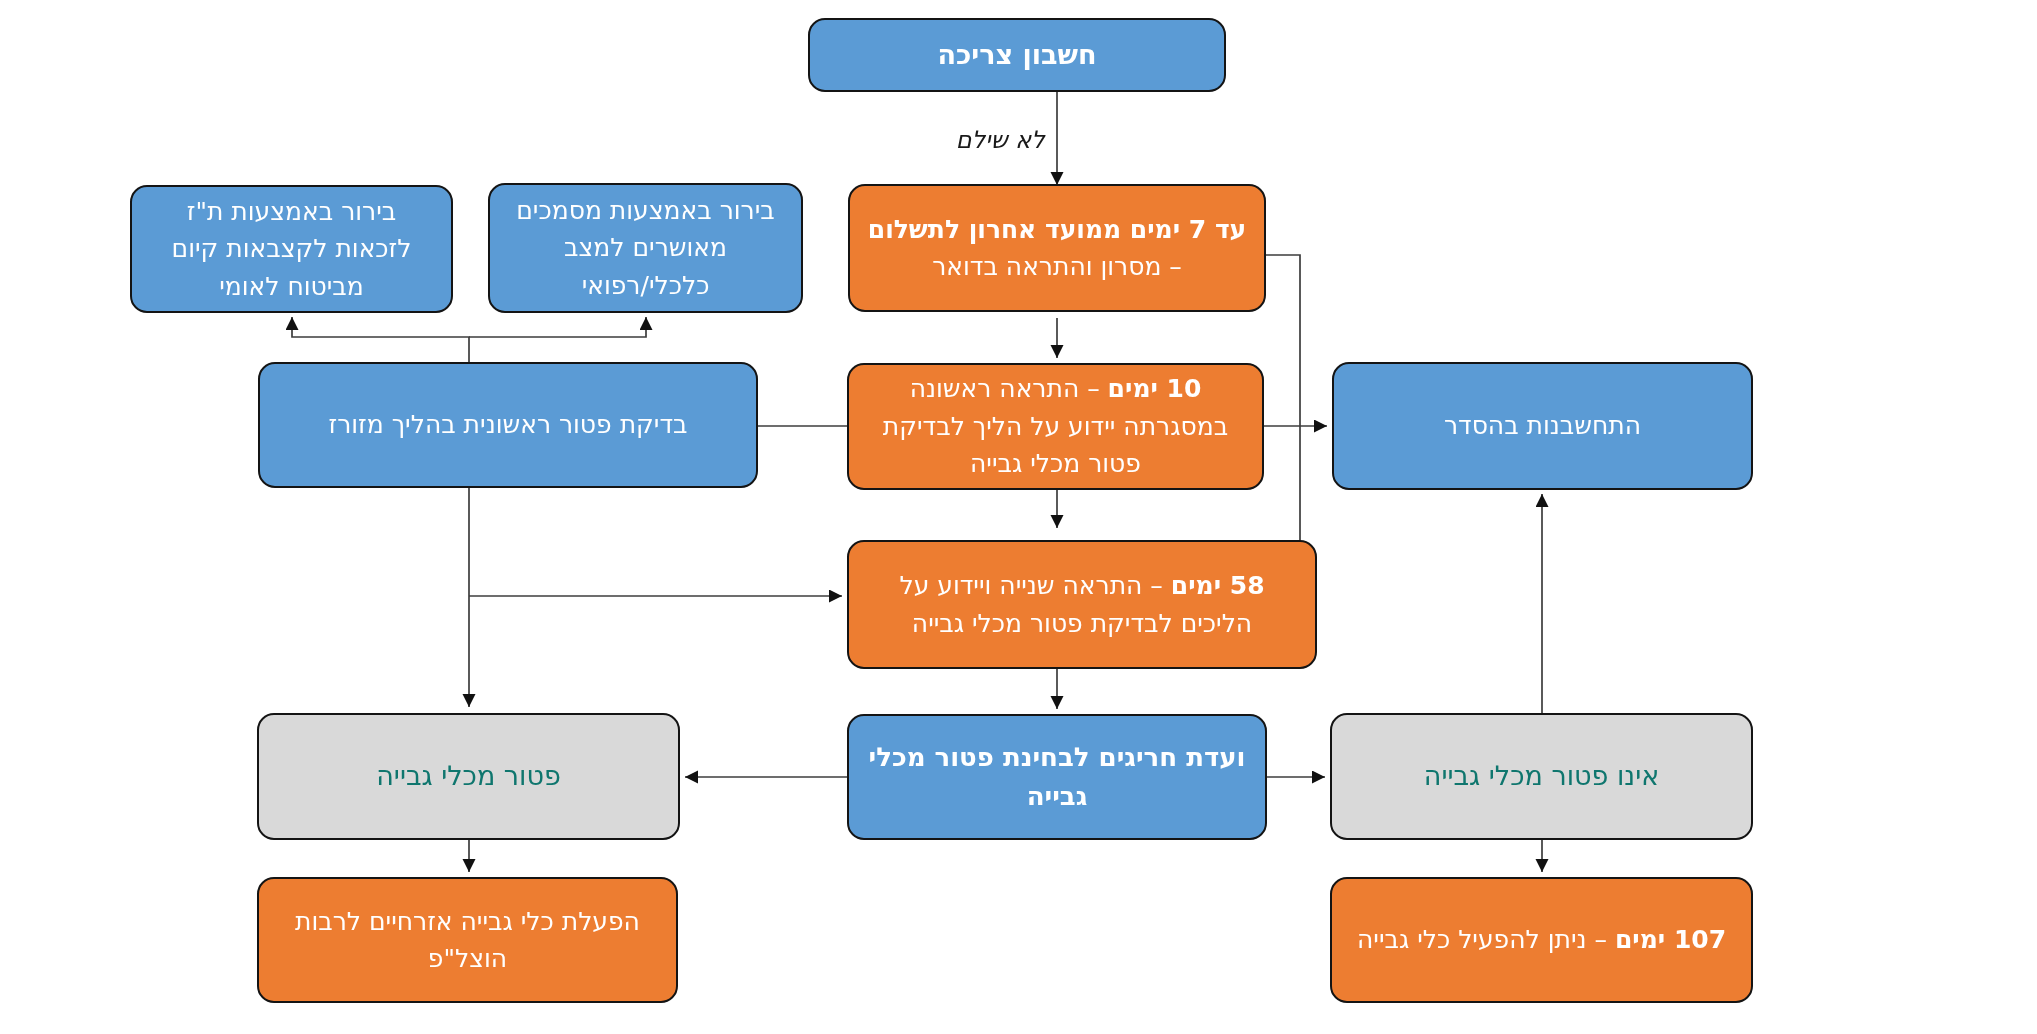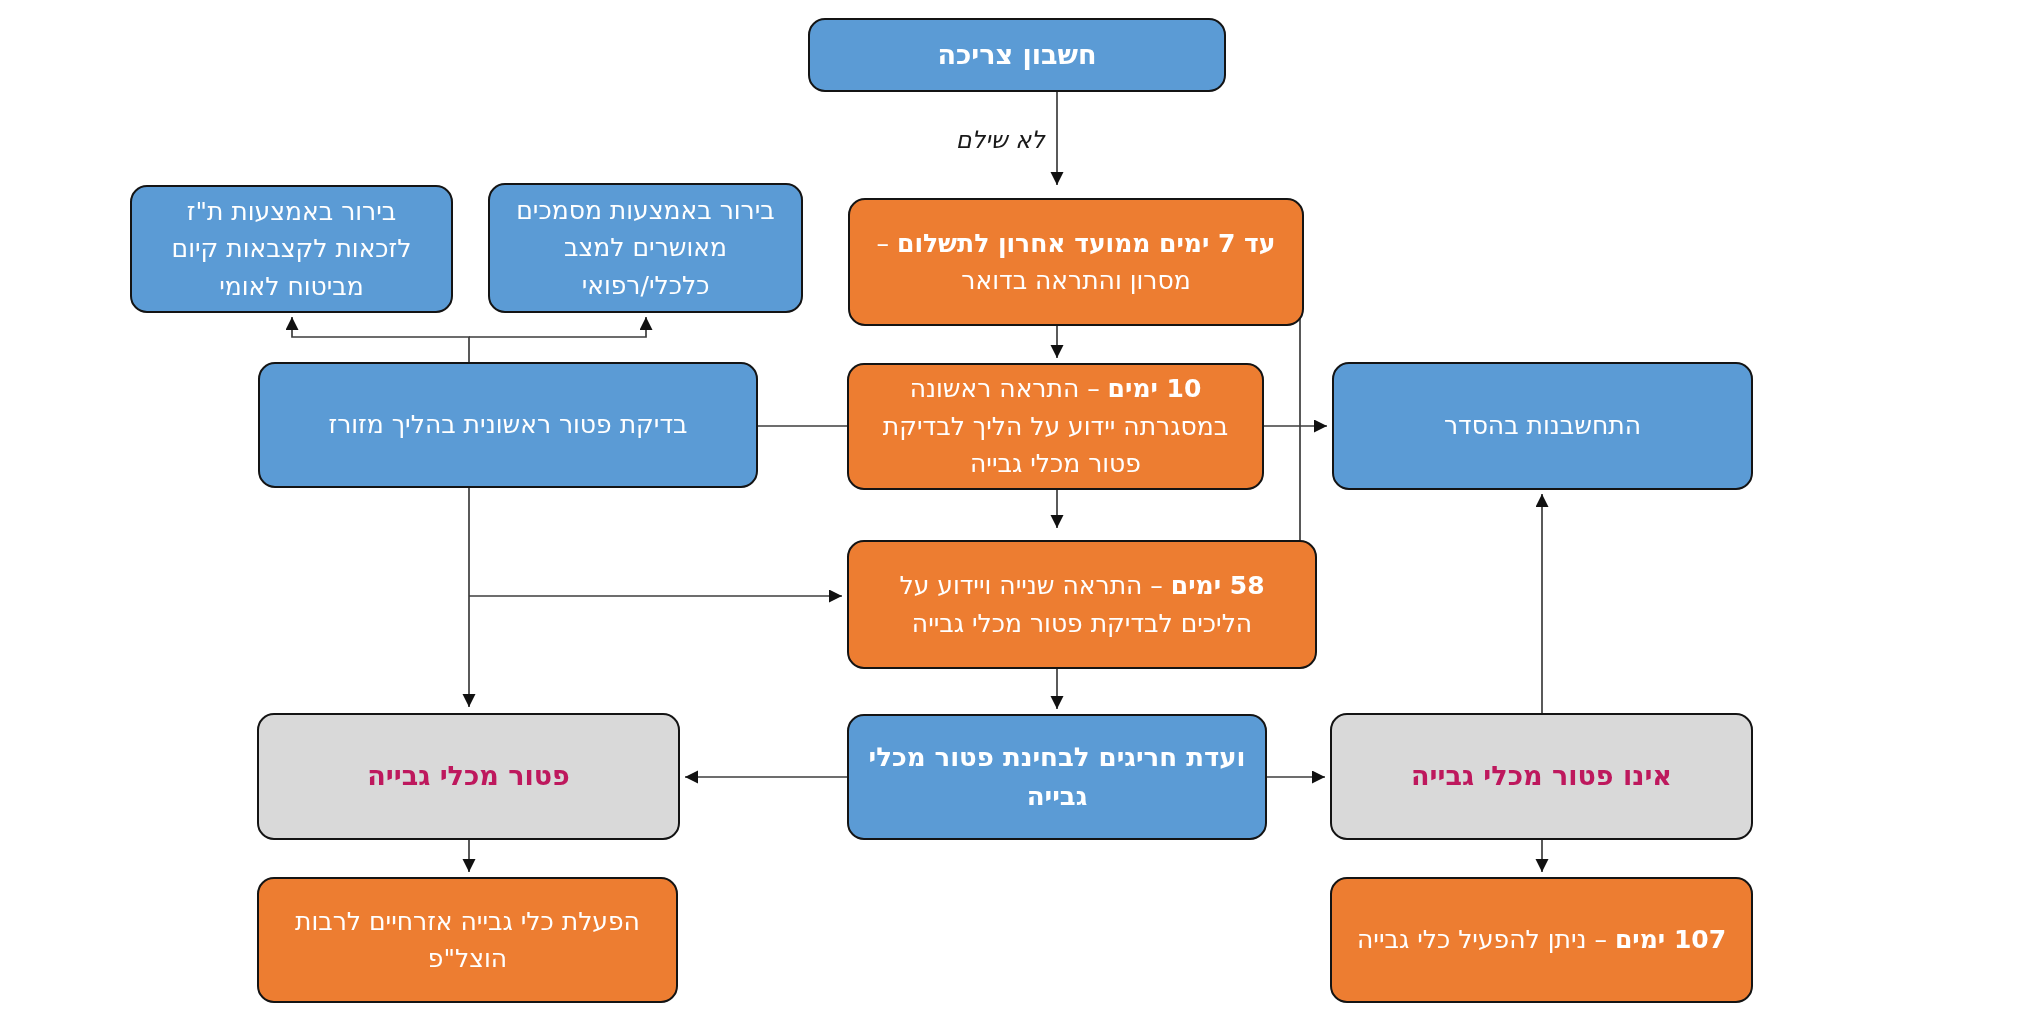--- a/index.html
+++ b/index.html
@@ -15,21 +15,21 @@
     position:absolute;z-index:2;
     display:flex;align-items:center;justify-content:center;
     text-align:center;direction:rtl;
     border:2.5px solid #141414;border-radius:17px;
     box-sizing:border-box;
     font-size:25px;line-height:1.5;
     padding:4px 16px;
   }
   .blue{background:#5B9BD5;color:#ffffff;}
   .orange{background:#ED7D31;color:#ffffff;}
-  .gray{background:#D9D9D9;color:#be185d;font-weight:bold;font-size:27px;}
+  .gray{background:#D9D9D9;color:#0f766e;font-weight:normal;font-size:27px;}
   .title{font-weight:bold;font-size:27px;}
   .b{font-weight:bold;}
   .edge-label{
     position:absolute;z-index:2;direction:rtl;
     color:#1a1a1a;font-size:24px;line-height:1.4;font-style:italic;
   }
   .edge-label .line{display:block;}
 </style>
 </head>
 <body>
@@ -59,21 +59,21 @@
       <path d="M469,840 V872" marker-end="url(#ah)"></path>
       <path d="M1542,840 V872" marker-end="url(#ah)"></path>
       <path d="M1542,713 V494" marker-end="url(#ah)"></path>
     </g>
   </svg>
 
   <div class="node blue title" style="left:808px;top:18px;width:418px;height:74px">
     <span>חשבון צריכה</span>
   </div>
 
-  <div class="node orange" style="left:848px;top:198px;width:456px;height:128px">
+  <div class="node orange" style="left:848px;top:184px;width:418px;height:128px">
     <span><span class="b">עד 7 ימים ממועד אחרון לתשלום</span><span> – מסרון והתראה בדואר</span></span>
   </div>
 
   <div class="node orange" style="left:847px;top:363px;width:417px;height:127px">
     <span><span class="b">10 ימים</span><span> – התראה ראשונה במסגרתה יידוע על הליך לבדיקת פטור מכלי גבייה</span></span>
   </div>
 
   <div class="node orange" style="left:847px;top:540px;width:470px;height:129px">
     <span><span class="b">58 ימים</span><span> – התראה שנייה ויידוע על הליכים לבדיקת פטור מכלי גבייה</span></span>
   </div>

